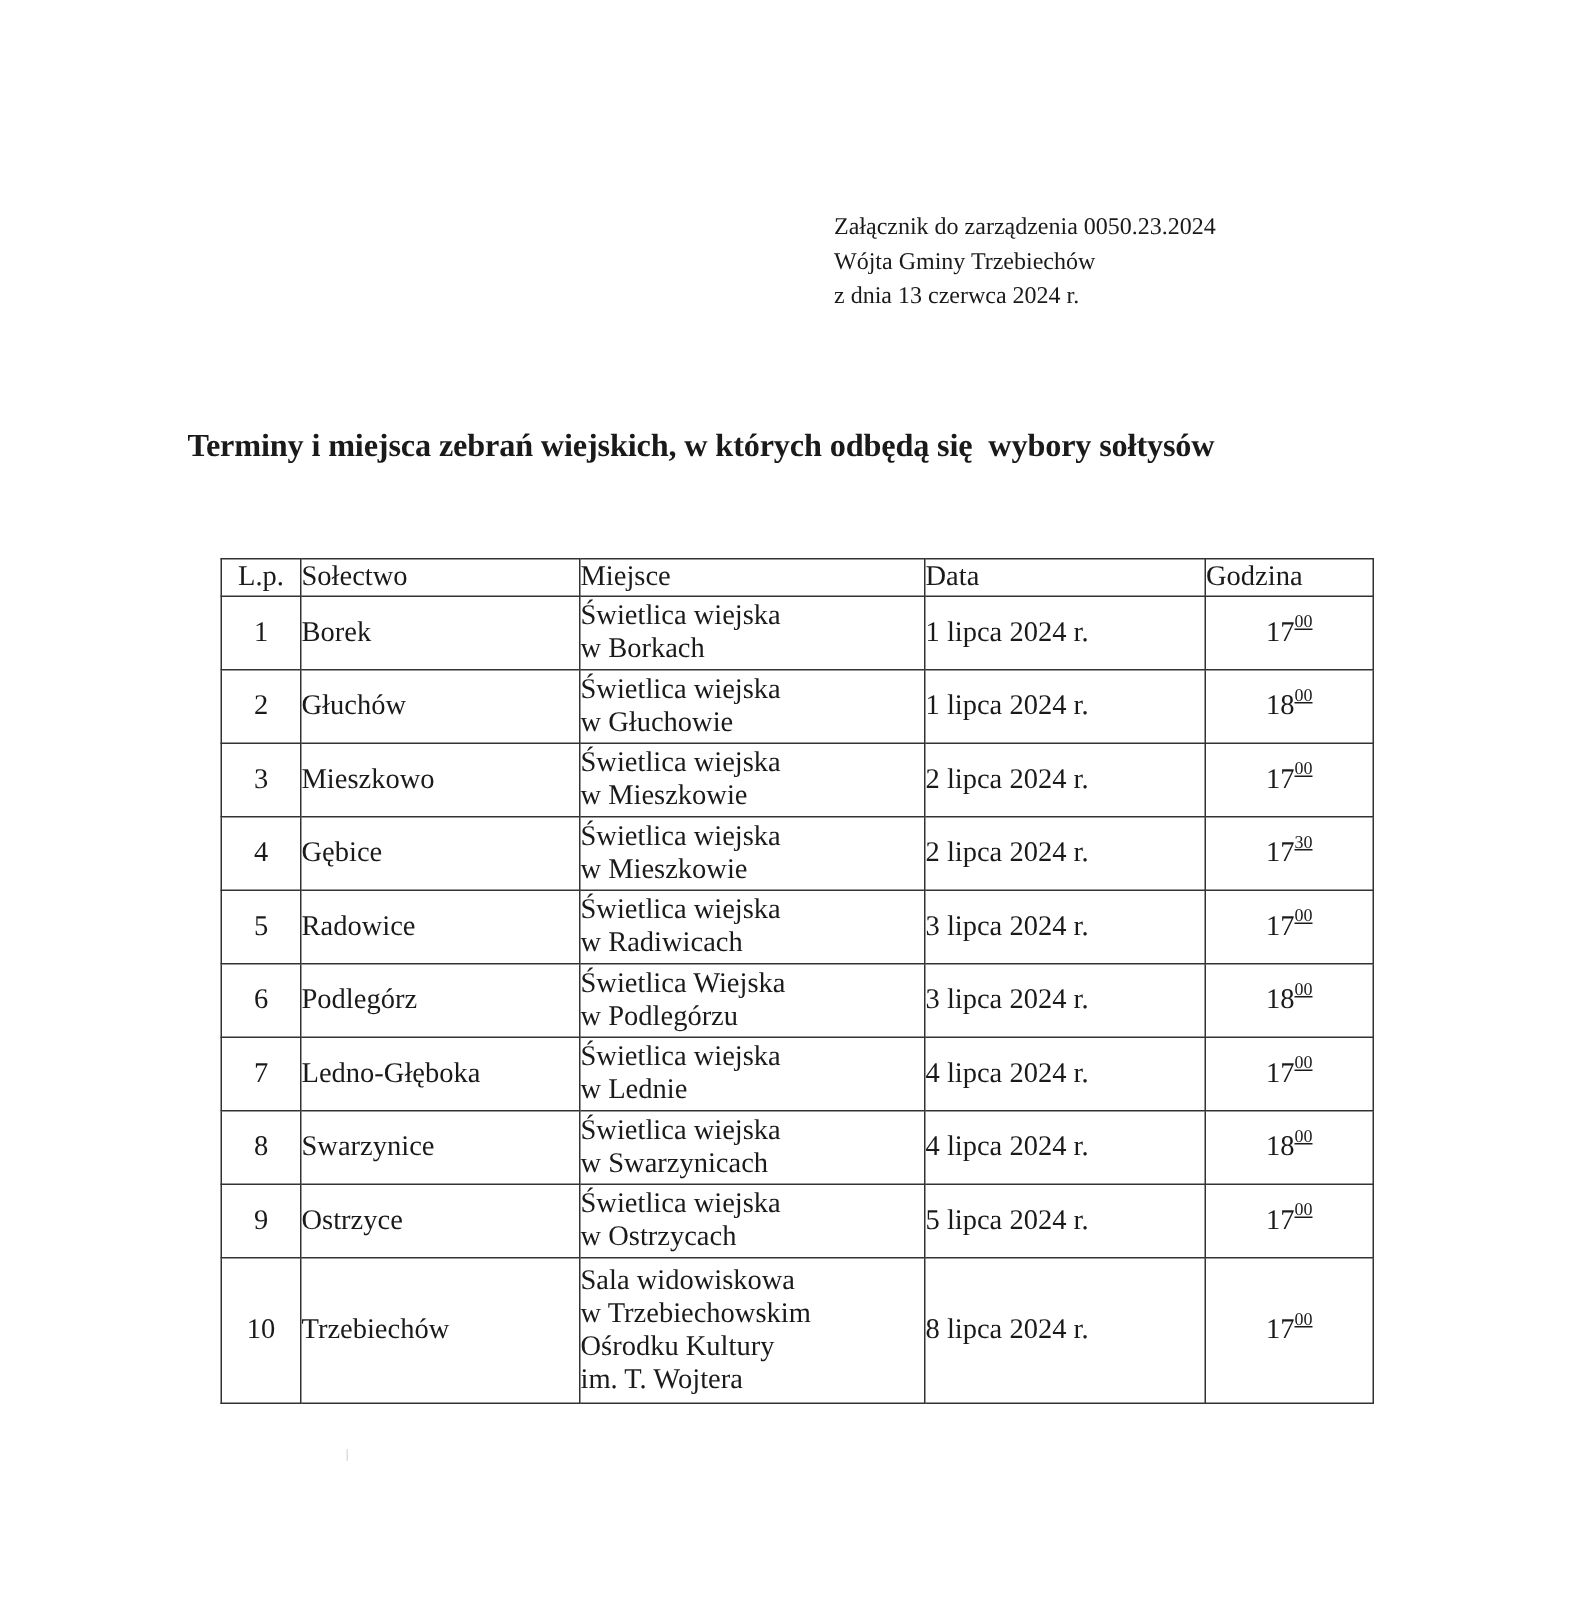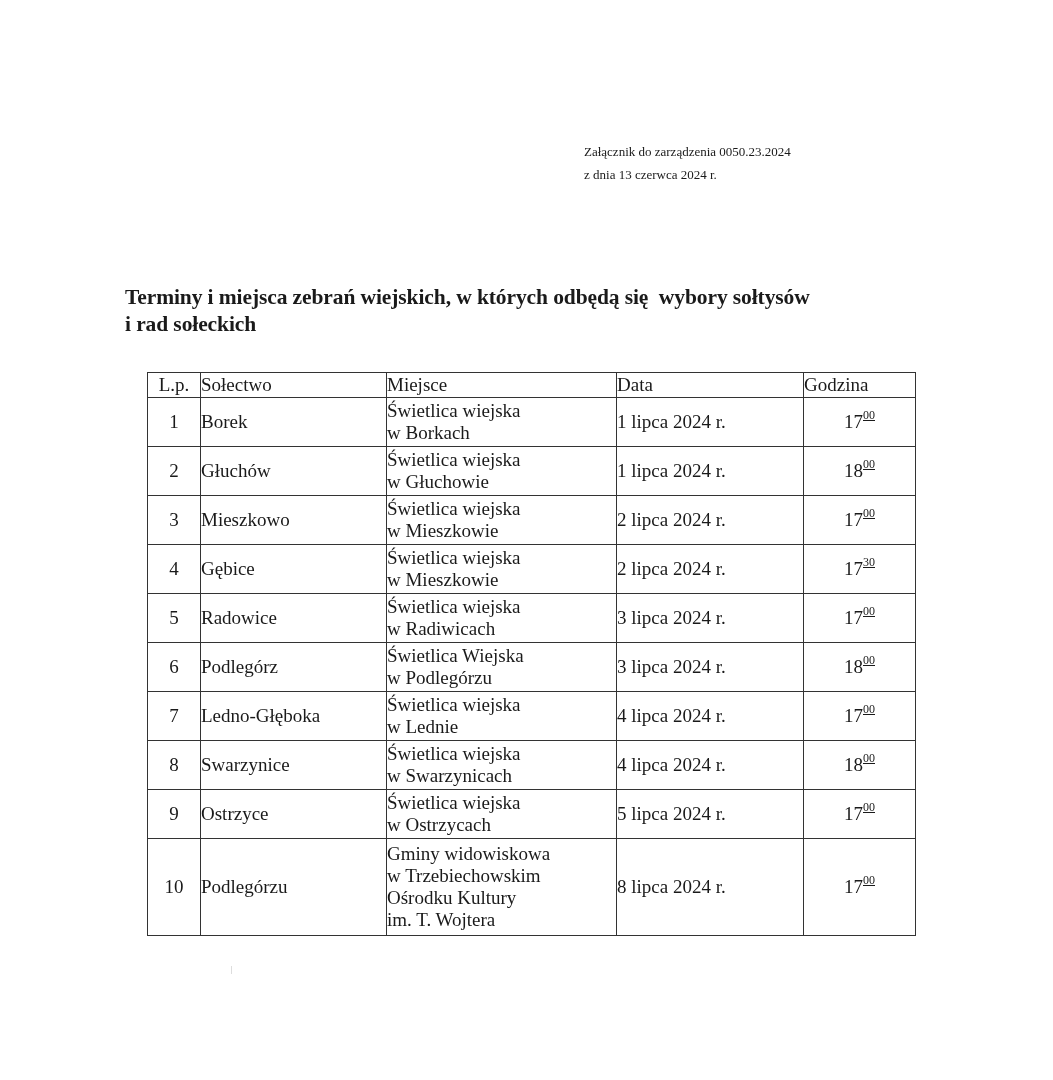--- a/index.html
+++ b/index.html
@@ -1,22 +1,22 @@
 <!DOCTYPE html>
 <html><head>
 <meta charset="utf-8">
 <style>
   html, body { margin: 0; padding: 0; background: #ffffff; }
   body {
     width: 1053px; height: 1080px; position: relative; overflow: hidden;
     font-family: "Liberation Serif", serif; color: #1a1a1a;
   }
   .annex {
-    position: absolute; left: 584px; top: 140px;
-    font-size: 13px; line-height: 23px;
+    position: absolute; left: 556px; top: 140px;
+    font-size: 16px; line-height: 23px;
   }
   .annex div { white-space: nowrap; }
   .title {
     position: absolute; left: 125px; top: 284px; width: 820px;
     font-size: 21.5px; font-weight: bold; line-height: 27px;
     letter-spacing: -0.1px;
   }
   table.schedule {
     position: absolute; left: 147px; top: 372px;
     border-collapse: collapse;
@@ -43,26 +43,26 @@
   tr.row.tall td { height: 96px; }
   td.c-place span { display: block; }
   sup { font-size: 12px; line-height: 0; position: relative; top: -2px; vertical-align: super; text-decoration: underline; }
   .mark { position: absolute; left: 231px; top: 966px; width: 1px; height: 8px; background: #ddd; }
 </style>
 </head>
 <body>
 
 <div class="annex">
   <div>Załącznik do zarządzenia 0050.23.2024</div>
+  <div>Wójta Gminy Trzebiechów</div>
   <div>z dnia 13 czerwca 2024 r.</div>
 </div>
 
 <div class="title">
   <div style="white-space:pre">Terminy i miejsca zebrań wiejskich, w których odbędą się  wybory sołtysów</div>
-  <div>i rad sołeckich</div>
 </div>
 
 <table class="schedule">
   <thead>
     <tr>
       <th class="c-lp col-lp">L.p.</th>
       <th class="c-sol col-sol">Sołectwo</th>
       <th class="c-place col-place">Miejsce</th>
       <th class="c-date col-date">Data</th>
       <th class="c-time col-time">Godzina</th>
@@ -154,23 +154,23 @@
         <td class="c-sol">Ostrzyce</td>
         <td class="c-place">
           <span>Świetlica wiejska</span>
           <span>w Ostrzycach</span>
         </td>
         <td class="c-date">5 lipca 2024 r.</td>
         <td class="c-time"><span>17</span><sup>00</sup></td>
       </tr>
       <tr class="row tall">
         <td class="c-lp">10</td>
-        <td class="c-sol">Podlegórzu</td>
+        <td class="c-sol">Trzebiechów</td>
         <td class="c-place">
-          <span>Gminy widowiskowa</span>
+          <span>Sala widowiskowa</span>
           <span>w Trzebiechowskim</span>
           <span>Ośrodku Kultury</span>
           <span>im. T. Wojtera</span>
         </td>
         <td class="c-date">8 lipca 2024 r.</td>
         <td class="c-time"><span>17</span><sup>00</sup></td>
       </tr>
     </tbody>
 </table>
 

